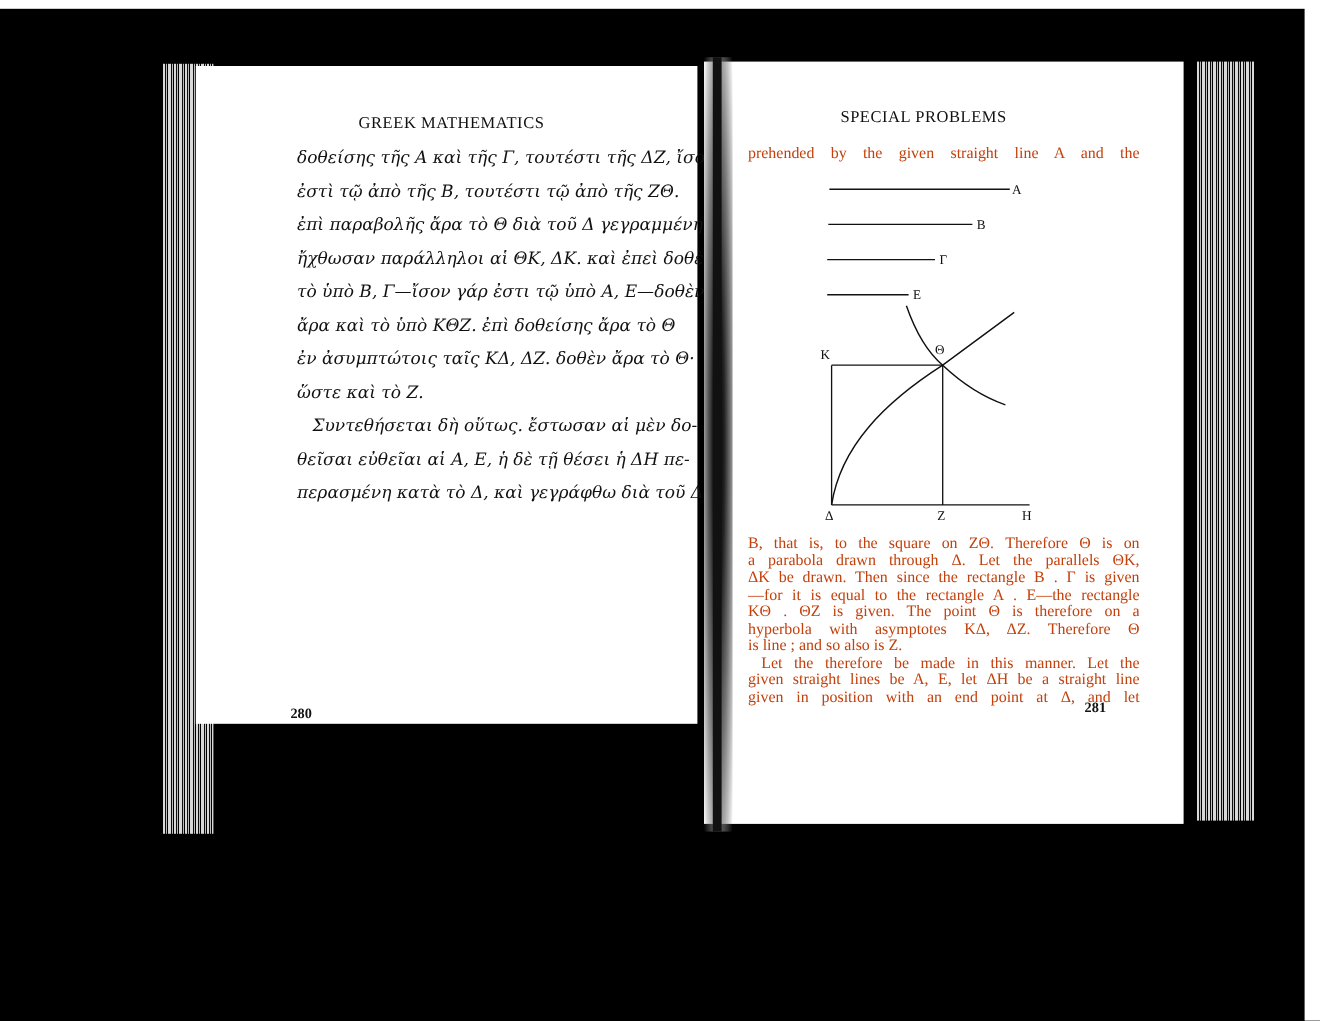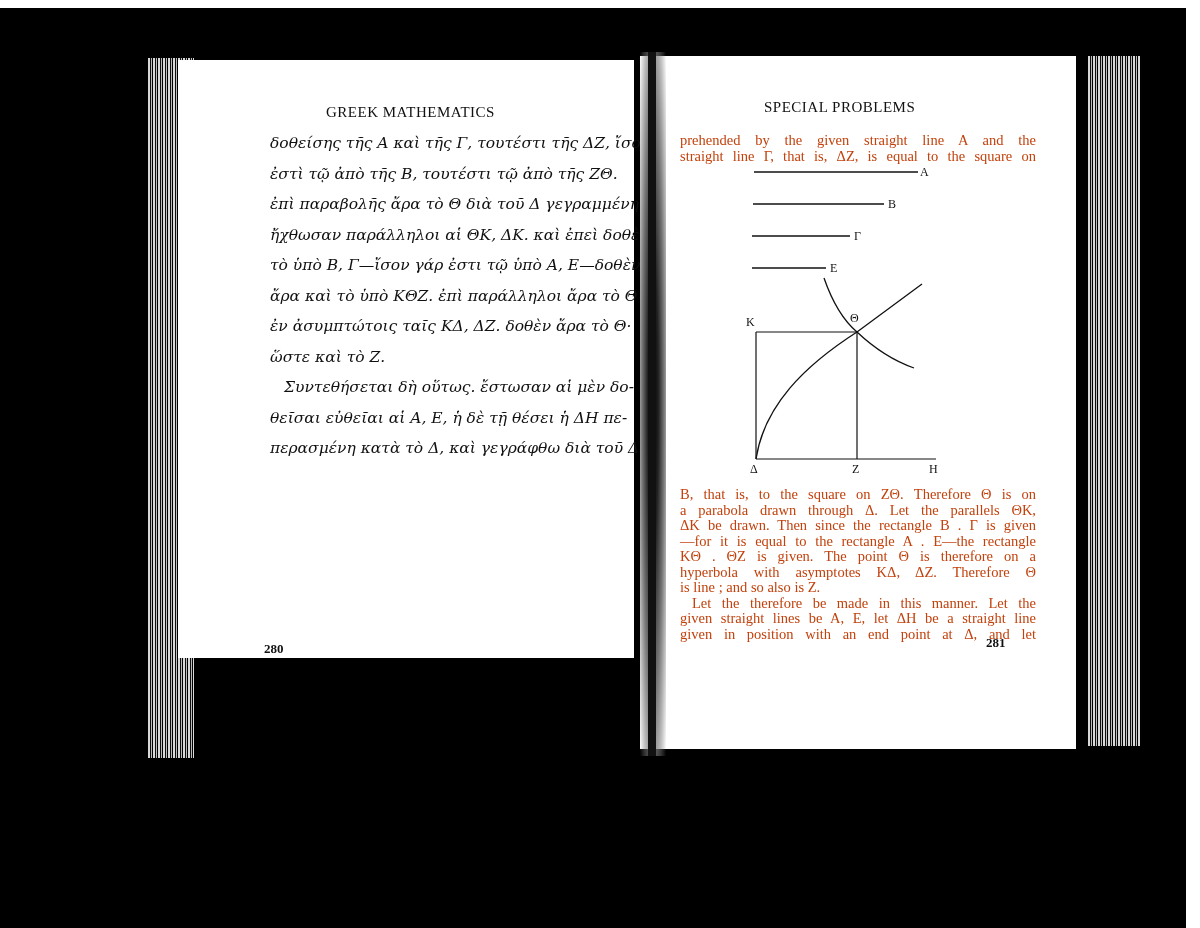--- a/index.html
+++ b/index.html
@@ -73,36 +73,35 @@
 <div class="edges edges-right"></div>
 
 <div class="page page-left">
   <div class="running-head rh-left">GREEK MATHEMATICS</div>
   <div class="greek">
     <span class="greek-line">δοθείσης τῆς Α καὶ τῆς Γ, τουτέστι τῆς ΔΖ, ἴσον</span>
     <span class="greek-line">ἐστὶ τῷ ἀπὸ τῆς Β, τουτέστι τῷ ἀπὸ τῆς ΖΘ.</span>
     <span class="greek-line">ἐπὶ παραβολῆς ἄρα τὸ Θ διὰ τοῦ Δ γεγραμμένης.</span>
     <span class="greek-line">ἤχθωσαν παράλληλοι αἱ ΘΚ, ΔΚ.  καὶ ἐπεὶ δοθὲν</span>
     <span class="greek-line">τὸ ὑπὸ Β, Γ—ἴσον γάρ ἐστι τῷ ὑπὸ Α, Ε—δοθὲν</span>
-    <span class="greek-line">ἄρα καὶ τὸ ὑπὸ ΚΘΖ.  ἐπὶ παράλληλοι ἄρα τὸ Θ</span>
+    <span class="greek-line">ἄρα καὶ τὸ ὑπὸ ΚΘΖ.  ἐπὶ δοθείσης ἄρα τὸ Θ</span>
     <span class="greek-line">ἐν ἀσυμπτώτοις ταῖς ΚΔ, ΔΖ.  δοθὲν ἄρα τὸ Θ·</span>
     <span class="greek-line">ὥστε καὶ τὸ Ζ.</span>
     <span class="greek-line" style="padding-left:14px">Συντεθήσεται δὴ οὕτως.  ἔστωσαν αἱ μὲν δο-</span>
     <span class="greek-line">θεῖσαι εὐθεῖαι αἱ Α, Ε, ἡ δὲ τῇ θέσει ἡ ΔΗ πε-</span>
     <span class="greek-line">περασμένη κατὰ τὸ Δ, καὶ γεγράφθω διὰ τοῦ Δ</span>
   </div>
   <div class="folio folio-left">280</div>
 </div>
 
 <div class="page page-right">
   <div class="running-head rh-right">SPECIAL PROBLEMS</div>
 
   <div class="eng eng-top">
     <span class="eng-line">prehended by the given straight line A and the</span>
-    <span class="eng-line">straight line Γ, that is, ΔZ, is equal to the square on</span>
   </div>
 
   <div class="figure">
     <svg viewBox="0 0 320 310" xmlns="http://www.w3.org/2000/svg">
 
       <line x1="20" y1="6" x2="184" y2="6" stroke="#111" stroke-width="1.3"></line>
       <line x1="19" y1="38" x2="150" y2="38" stroke="#111" stroke-width="1.3"></line>
       <line x1="18" y1="70" x2="116" y2="70" stroke="#111" stroke-width="1.3"></line>
       <line x1="18" y1="102" x2="92" y2="102" stroke="#111" stroke-width="1.3"></line>
       <text x="186" y="10">A</text>

